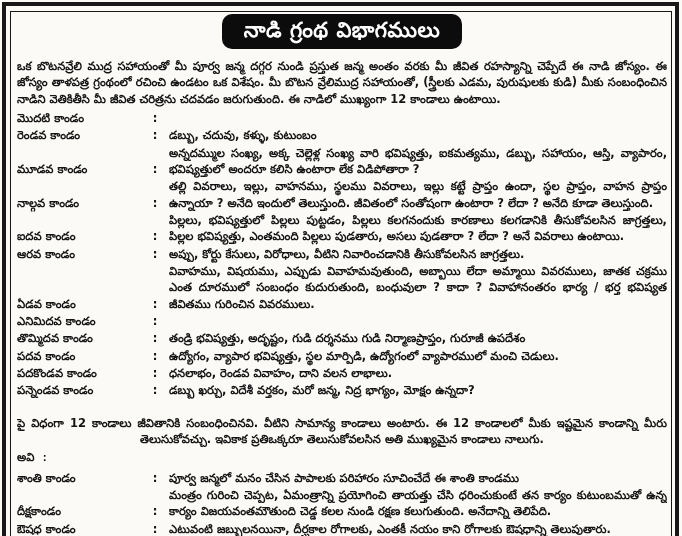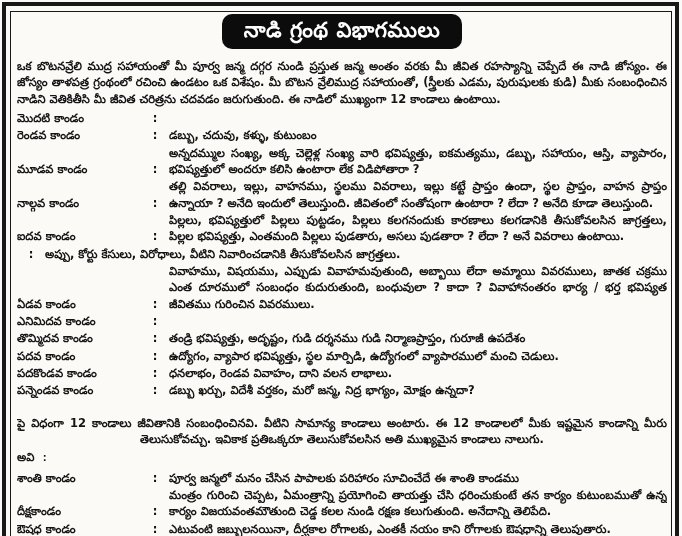--- a/index.html
+++ b/index.html
@@ -106,20 +106,21 @@
         <span class="k-desc">తల్లి వివరాలు, ఇల్లు, వాహనము, స్థలము వివరాలు, ఇల్లు కట్టే ప్రాప్తం ఉందా, స్థల ప్రాప్తం, వాహన ప్రాప్తం ఉన్నాయా ? అనేది ఇందులో తెలుస్తుంది. జీవితంలో సంతోషంగా ఉంటారా ? లేదా ? అనేది కూడా తెలుస్తుంది.</span>
       </div>
 
       <div class="k-row">
         <span class="k-label">ఐదవ కాండం</span>
         <span class="k-sep">:</span>
         <span class="k-desc">పిల్లలు, భవిష్యత్తులో పిల్లలు పుట్టడం, పిల్లలు కలగనందుకు కారణాలు కలగడానికి తీసుకోవలసిన జాగ్రత్తలు, పిల్లల భవిష్యత్తు, ఎంతమంది పిల్లలు పుడతారు, అసలు పుడతారా ? లేదా ? అనే వివరాలు ఉంటాయి.</span>
       </div>
 
       <div class="k-row">
+        <span class="k-label">ఆరవ కాండం</span>
         <span class="k-sep">:</span>
         <span class="k-desc">అప్పు, కోర్టు కేసులు, విరోధాలు, వీటిని నివారించడానికి తీసుకోవలసిన జాగ్రత్తలు.</span>
       </div>
 
       <div class="k-row">
         <span class="k-label">ఏడవ కాండం</span>
         <span class="k-sep">:</span>
         <span class="k-desc">వివాహము, విషయము, ఎప్పుడు వివాహమవుతుంది, అబ్బాయి లేదా అమ్మాయి వివరములు, జాతక చక్రము ఎంత దూరములో సంబంధం కుదురుతుంది, బంధువులా ? కాదా ? వివాహానంతరం భార్య / భర్త భవిష్యత జీవితము గురించిన వివరములు.</span>
       </div>
 

